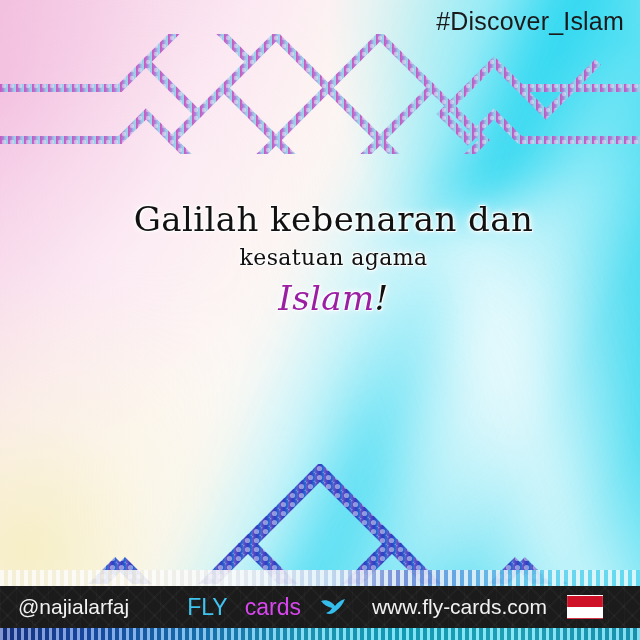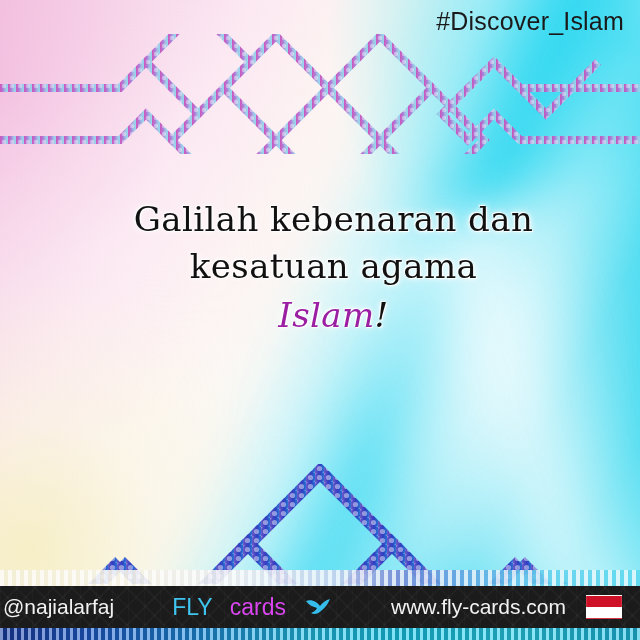--- a/index.html
+++ b/index.html
@@ -106,21 +106,21 @@
   .quote .line{
     font-size:34px;
     letter-spacing:.4px;
     text-shadow:
       0 0 5px #ffffff,
       0 0 9px #ffffff,
       1px 1px 0 rgba(255,255,255,.9),
       -1px -1px 0 rgba(255,255,255,.9);
     white-space:nowrap;
   }
-  .quote .line.l2{font-size:34px;}
+  .quote .line.l2{font-size:22px;}
   .quote .line.highlight{
     color:#9a1fa3;
     font-size:34px;
     margin-top:2px;
     font-style:italic;
   }
   .quote .line.highlight .bang{color:#111;}
 
   
   .strip{
@@ -162,21 +162,20 @@
       repeating-linear-gradient(-45deg, rgba(255,255,255,.055) 0 2px, rgba(0,0,0,0) 2px 13px),
       repeating-linear-gradient(90deg, rgba(255,255,255,.04) 0 1px, rgba(0,0,0,0) 1px 16px);
   }
   .footer-inner{
     position:relative;
     width:100%;
     display:flex;
     align-items:center;
     padding:0 18px;
     box-sizing:border-box;
-    justify-content:flex-end;
   }
   .handle{
     color:#f2f2f2;
     font-size:21px;
     letter-spacing:0;
     white-space:nowrap;
   }
   .brand{
     display:flex;align-items:center;
     margin-left:58px;
@@ -186,21 +185,21 @@
   .brand .fly{color:#3fc4ef;font-size:23px;}
   .brand .cards{color:#d946ef;font-size:23px;}
   .bird{
     width:26px;height:18px;
     margin-left:2px;
     display:inline-block;
   }
   .site{
     color:#f2f2f2;
     font-size:21px;
-    margin-left:60px;
+    margin-left:26px;
     white-space:nowrap;
   }
   .flag{
     width:36px;height:24px;
     margin-left:20px;
     border:1px solid rgba(255,255,255,.15);
     box-sizing:border-box;
     background:linear-gradient(180deg,#ce1126 0 50%,#ffffff 50% 100%);
     flex:0 0 auto;
   }

